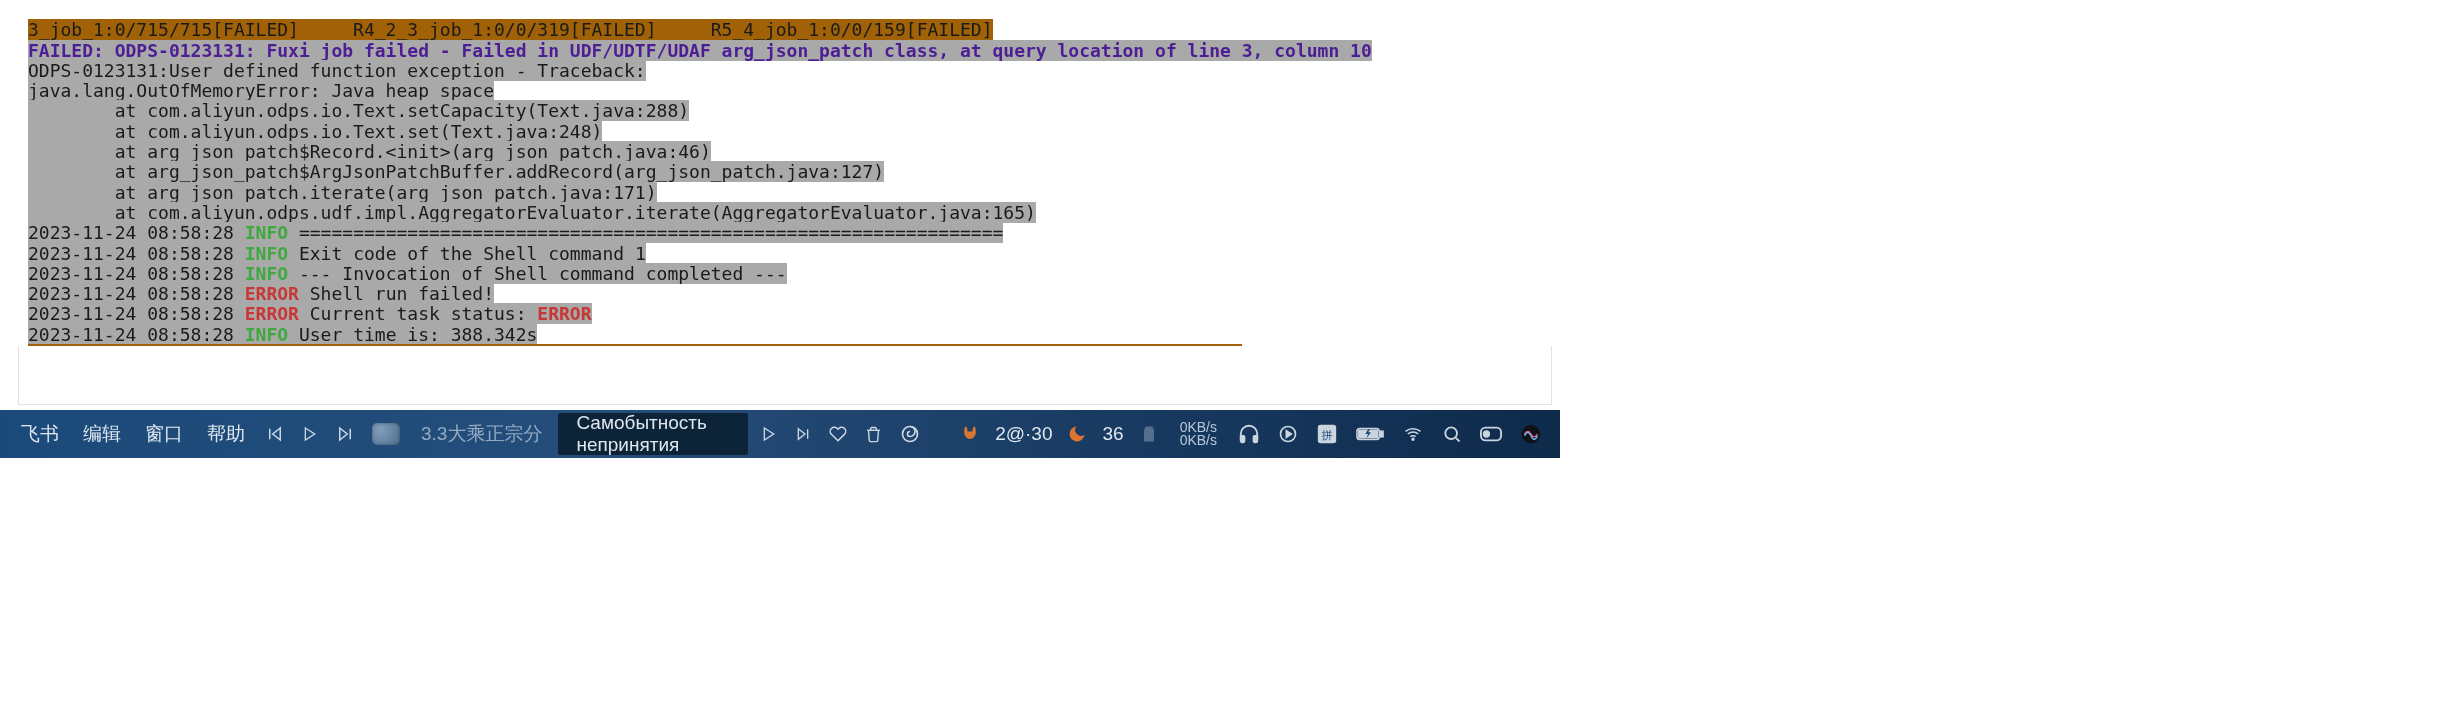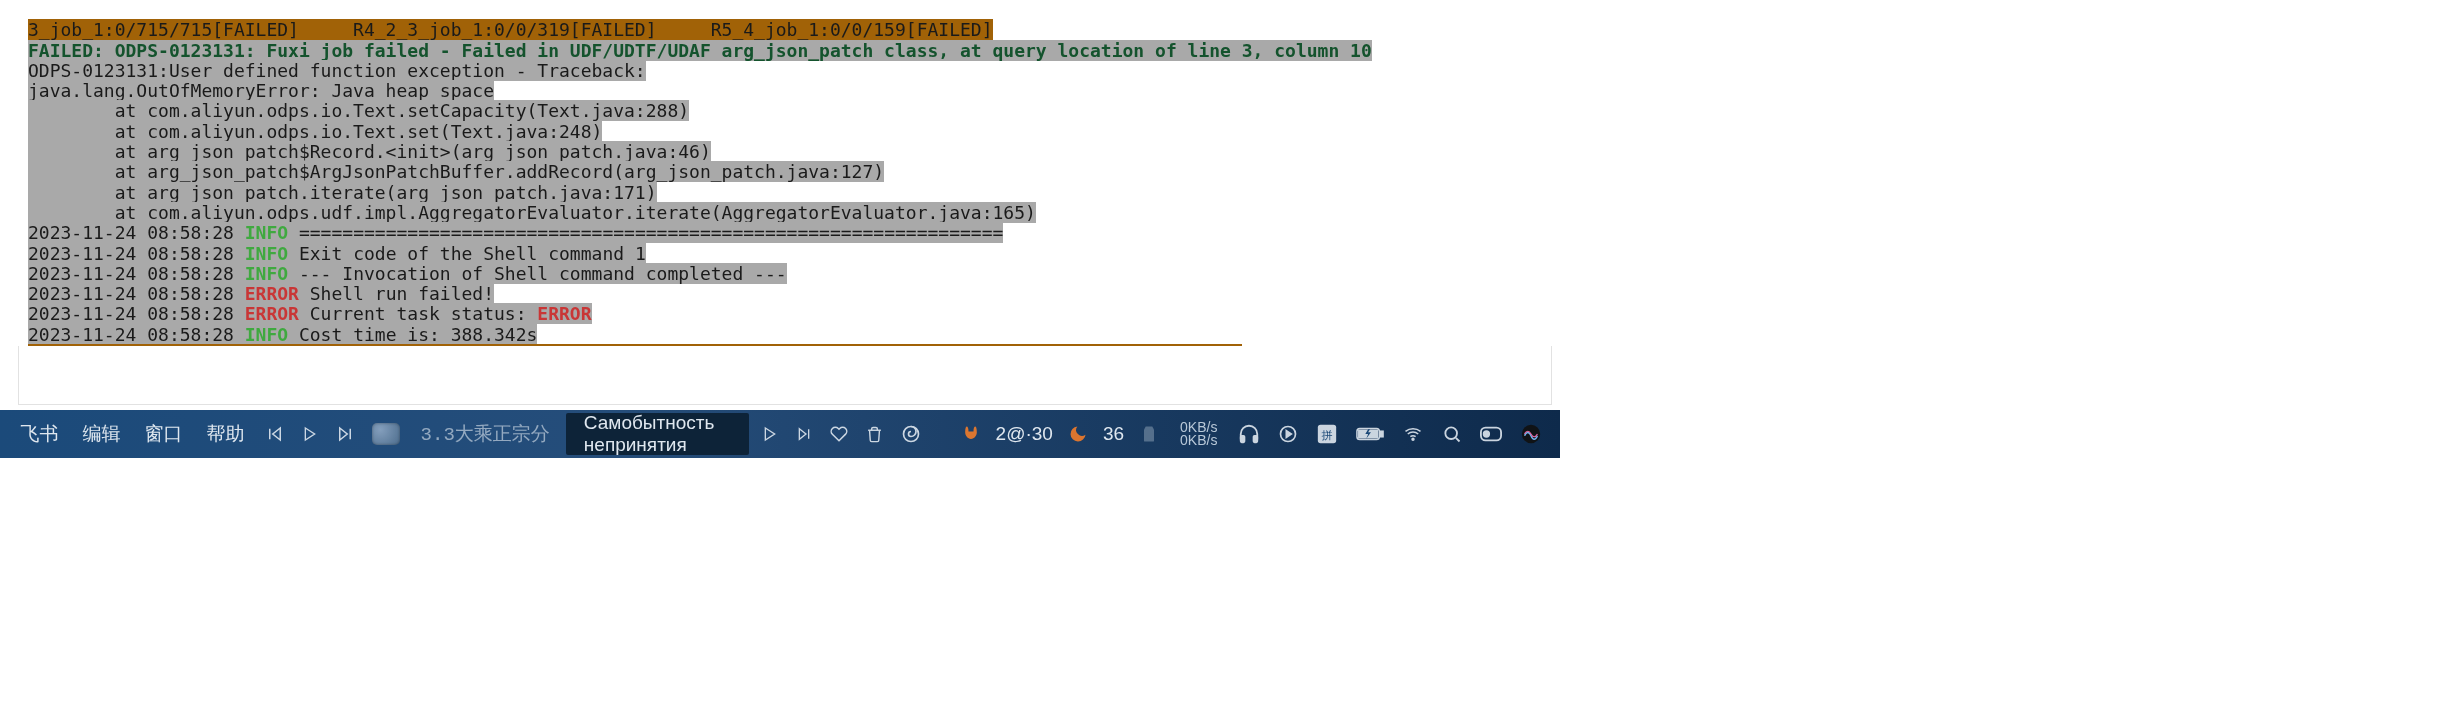--- a/index.html
+++ b/index.html
@@ -19,21 +19,21 @@
     height: 352px;
     background: #ffffff;
     font-size: 18px;
     line-height: 20.3px;
     white-space: pre;
     color: #1a1a1a;
   }
   .hl-block {
     background: #a9a9a9;
   }
-  .failed   { color: #14532d; font-weight: 600; }
+  .failed   { color: #4c1d95; font-weight: 600; }
   .info     { color: #3fa93f; font-weight: 600; text-align: center; }
   .error    { color: #c93636; font-weight: 600; }
   .white-bg { background: #a16207; }
 
   
   .card {
     position: absolute;
     left: 18px;
     top: 346px;
     width: 1532px;
@@ -80,21 +80,21 @@
     align-items: center;
     border-radius: 2px;
     font-size: 19px;
     margin: 0 4px;
   }
   .rate-box {
     font-size: 14px;
     line-height: 13px;
     color: #b8c8d8;
   }
-  .dim { opacity: 0.6; font-family: Liberation Mono, monospace; }
+  .dim { opacity: 0.6; }
   .orange-ico { color: #f07c2a; }
   .menu-square {
     width: 28px; height: 22px; border-radius: 5px;
     background: radial-gradient(circle at 30% 30%, #8fa8c4, #51708f);
     box-shadow: inset 0 0 3px rgba(0,0,0,.4);
   }
 </style>
 </head>
 <body>
 
@@ -107,21 +107,21 @@
 <span>        at com.aliyun.odps.io.Text.set(Text.java:248)</span>
 <span>        at arg_json_patch$Record.&lt;init&gt;(arg_json_patch.java:46)</span>
 <span>        at arg_json_patch$ArgJsonPatchBuffer.addRecord(arg_json_patch.java:127)</span>
 <span>        at arg_json_patch.iterate(arg_json_patch.java:171)</span>
 <span>        at com.aliyun.odps.udf.impl.AggregatorEvaluator.iterate(AggregatorEvaluator.java:165)</span>
 <span>2023-11-24 08:58:28</span> <span class="info">INFO</span><span> =================================================================</span>
 <span>2023-11-24 08:58:28</span> <span class="info">INFO</span><span> Exit code of the Shell command 1</span>
 <span>2023-11-24 08:58:28</span> <span class="info">INFO</span><span> --- Invocation of Shell command completed ---</span>
 <span>2023-11-24 08:58:28</span> <span class="error">ERROR</span><span> Shell run failed!</span>
 <span>2023-11-24 08:58:28</span> <span class="error">ERROR</span><span> Current task status: </span><span class="error">ERROR</span>
-<span>2023-11-24 08:58:28</span> <span class="info">INFO</span><span> Cost time is: 388.342s</span></span>
+<span>2023-11-24 08:58:28</span> <span class="info">INFO</span><span> User time is: 388.342s</span></span>
 <span class="white-bg">/home/admin/alisatasknode/taskinfo//20231124/phoenix/08/51/55/s4si0a8tttnnezicsl4dgg2p/T3_3100360063.log-END-EOF</span>
 </div>
 
 <div class="card"></div>
 
 <div class="taskbar">
   <div class="tb-gap"></div>
   <div class="tb-item">飞书</div>
   <div class="tb-item">编辑</div>
   <div class="tb-item">窗口</div>

